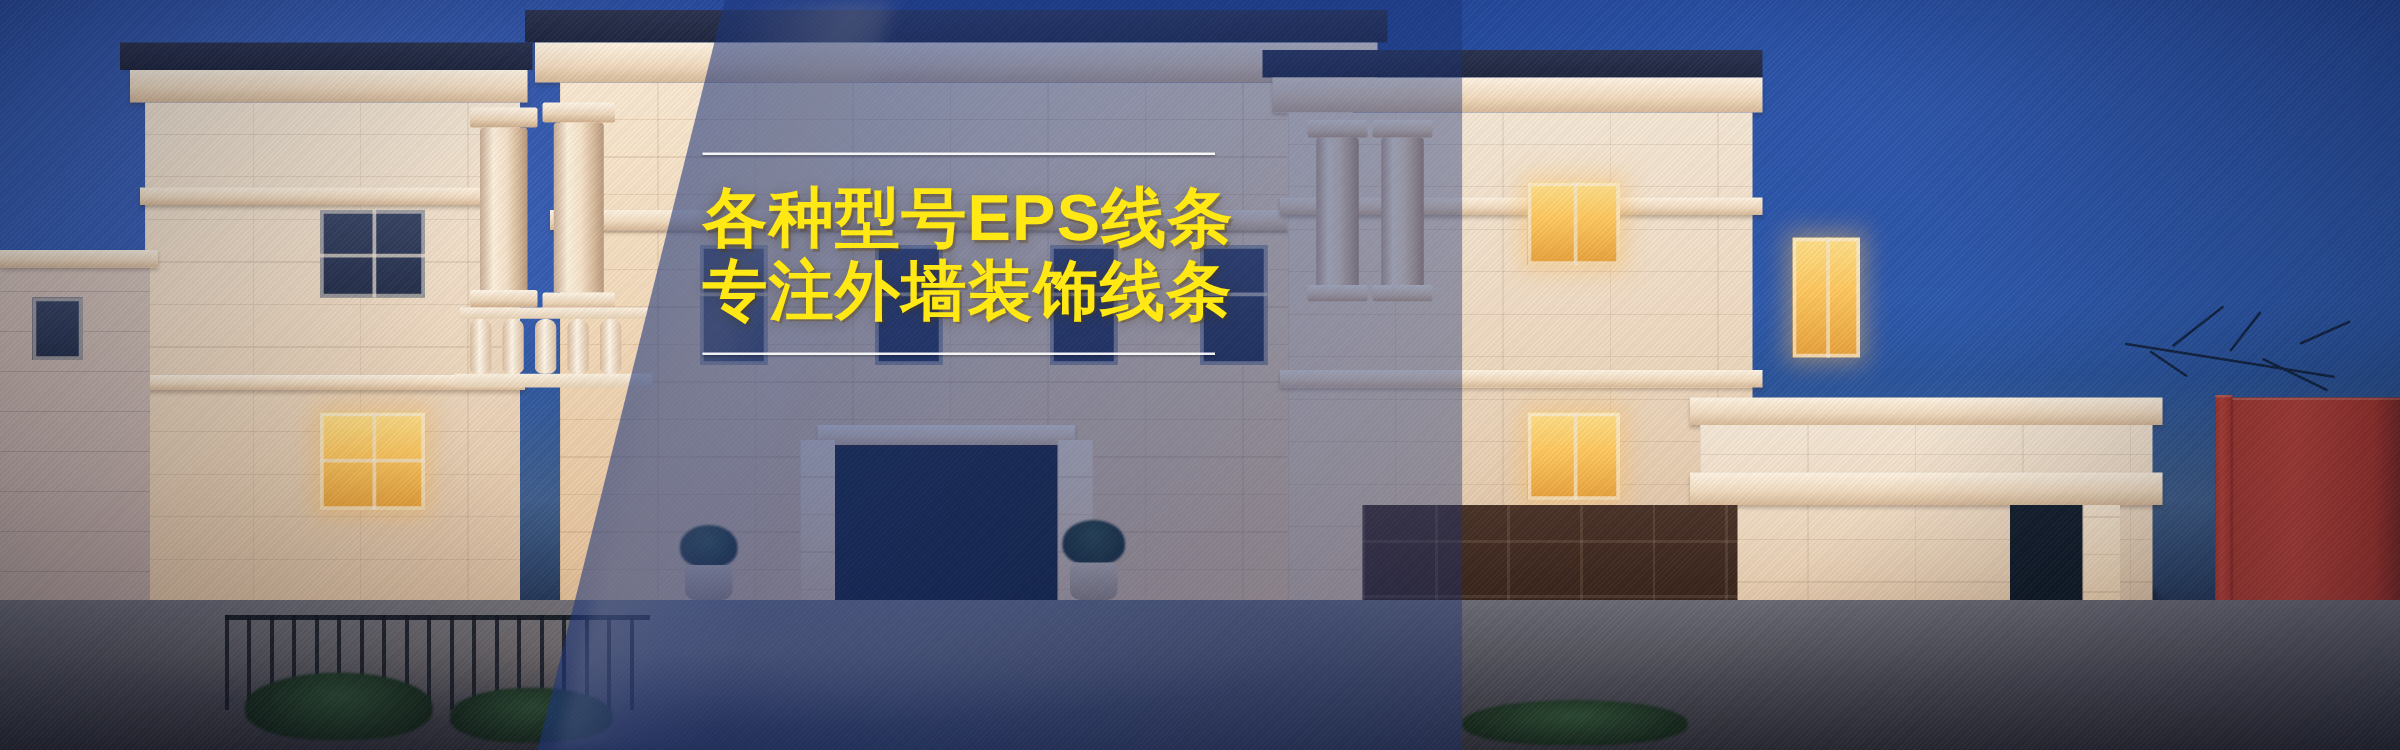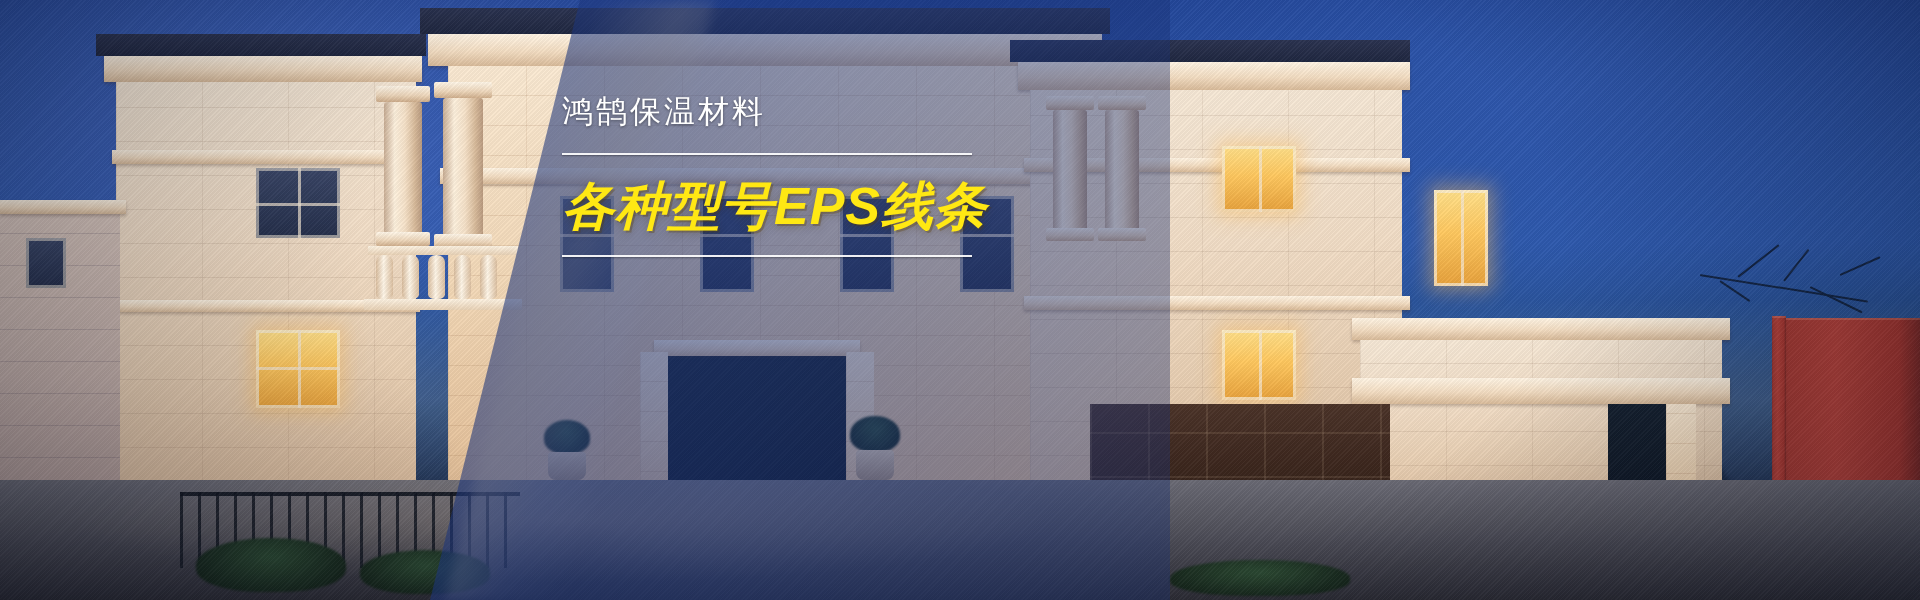--- a/index.html
+++ b/index.html
@@ -190,21 +190,20 @@
   .rule {
     height:2px;
     background:rgba(255,255,255,.92);
     margin:26px 0 0 0;
     box-shadow:0 1px 2px rgba(0,0,0,.35);
   }
   .rule-top { width:410px; }
   .rule-bot { width:410px; margin-top:20px; }
   .headline {
     margin-top:22px;
-    font-style:italic;
   }
   .hl {
     font-size:52px;
     line-height:1.12;
     font-weight:bold;
     color:#ffe813;
     letter-spacing:1px;
     white-space:nowrap;
     text-shadow:
       2px 2px 0 rgba(90,60,0,.30),
@@ -359,21 +358,21 @@
   <div class="shrub" style="left:196px; bottom:8px; width:150px; height:54px;"></div>
   <div class="shrub" style="left:360px; bottom:6px; width:130px; height:44px;"></div>
   <div class="shrub" style="left:1170px; bottom:4px; width:180px; height:36px;"></div>
 
   <div class="texture"></div>
   <div class="vignette"></div>
   <div class="streak"></div>
   <div class="panel"></div>
 
   <div class="copy">
-    <div class="brand">鸿鹄保温材料</div>
     <div class="rule rule-top"></div>
     <div class="headline">
       <div class="hl">各种型号EPS线条</div>
+      <div class="hl">专注外墙装饰线条</div>
     </div>
     <div class="rule rule-bot"></div>
   </div>
 
 </div>
 
 </body></html>

